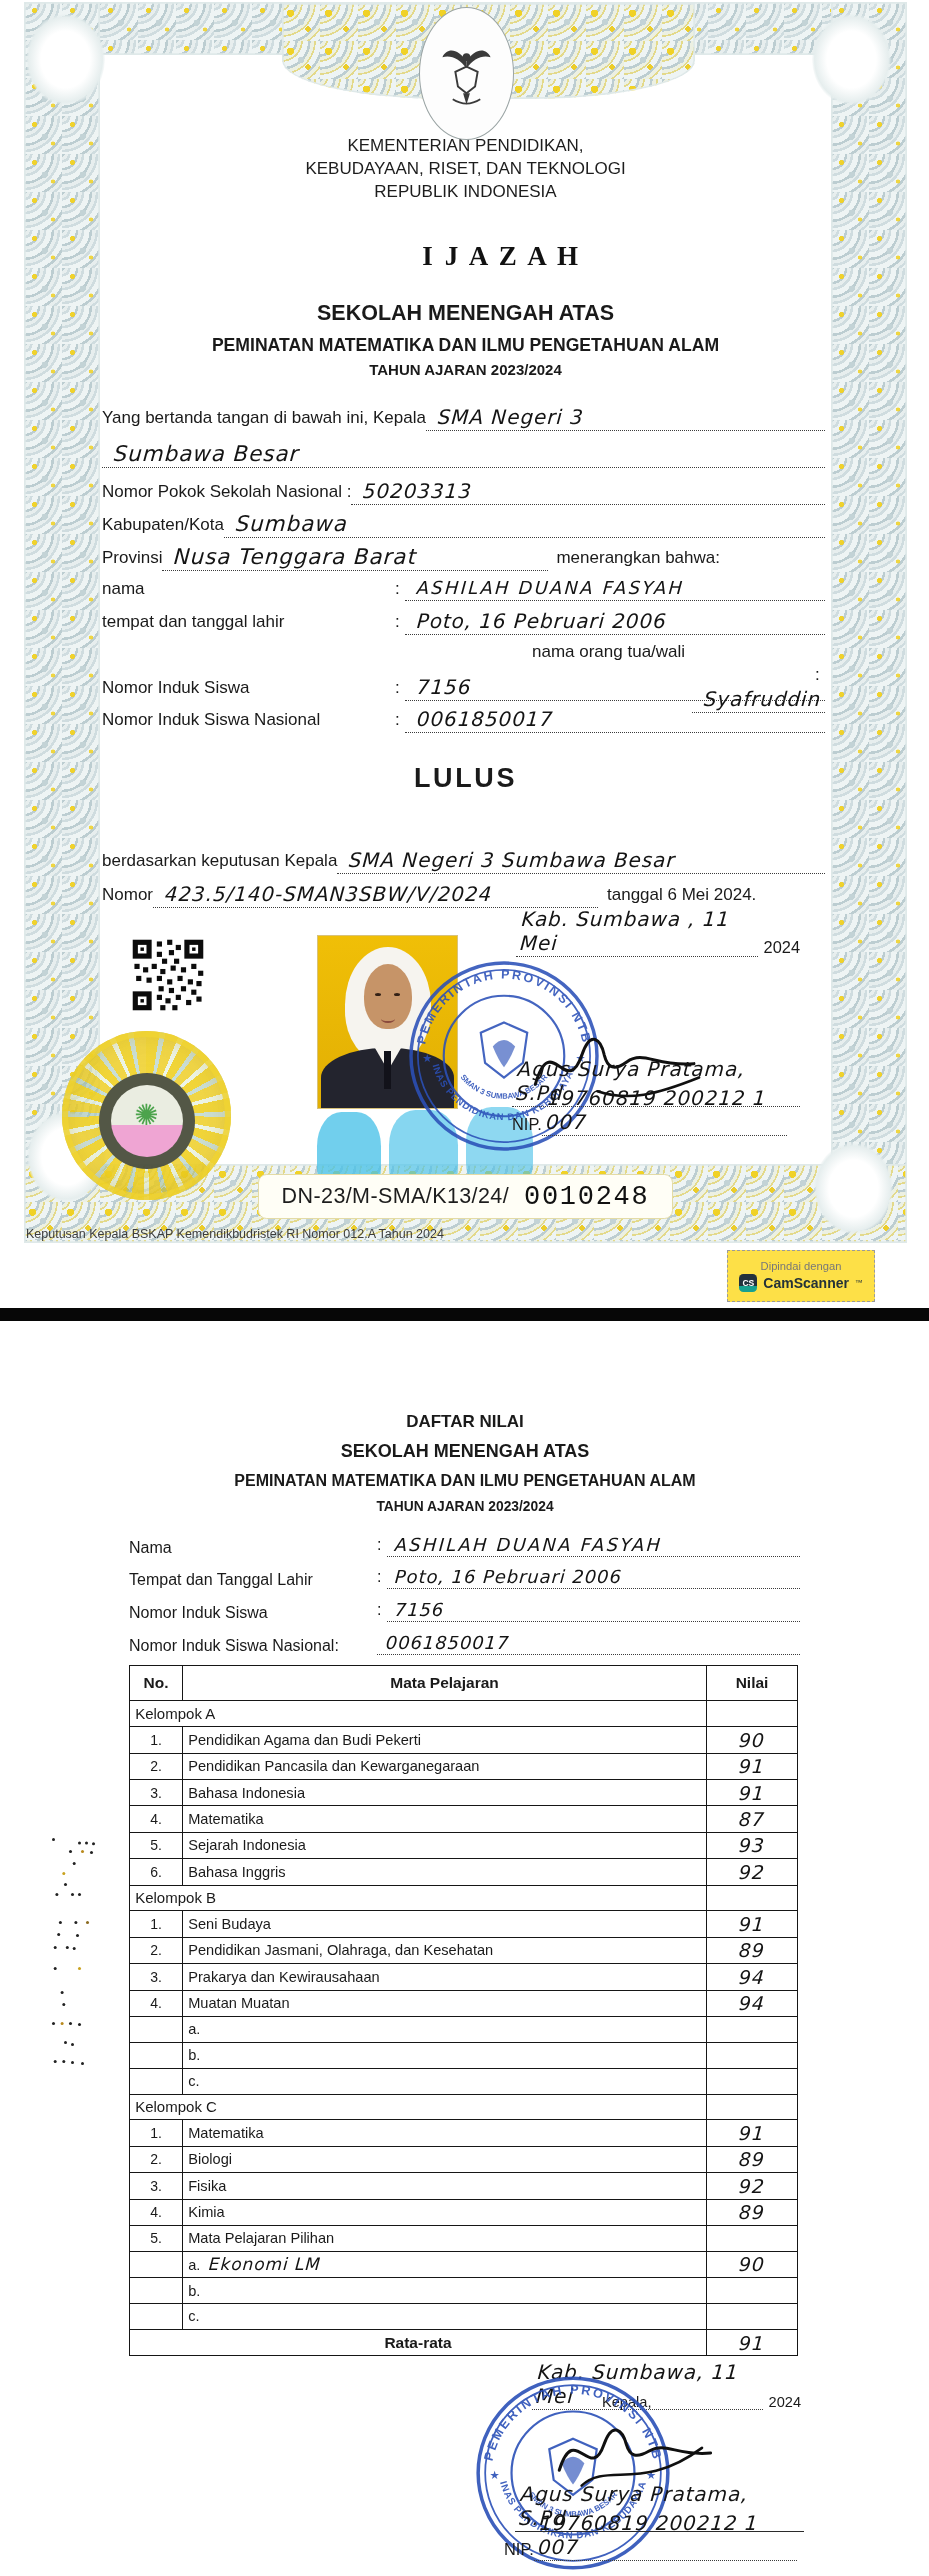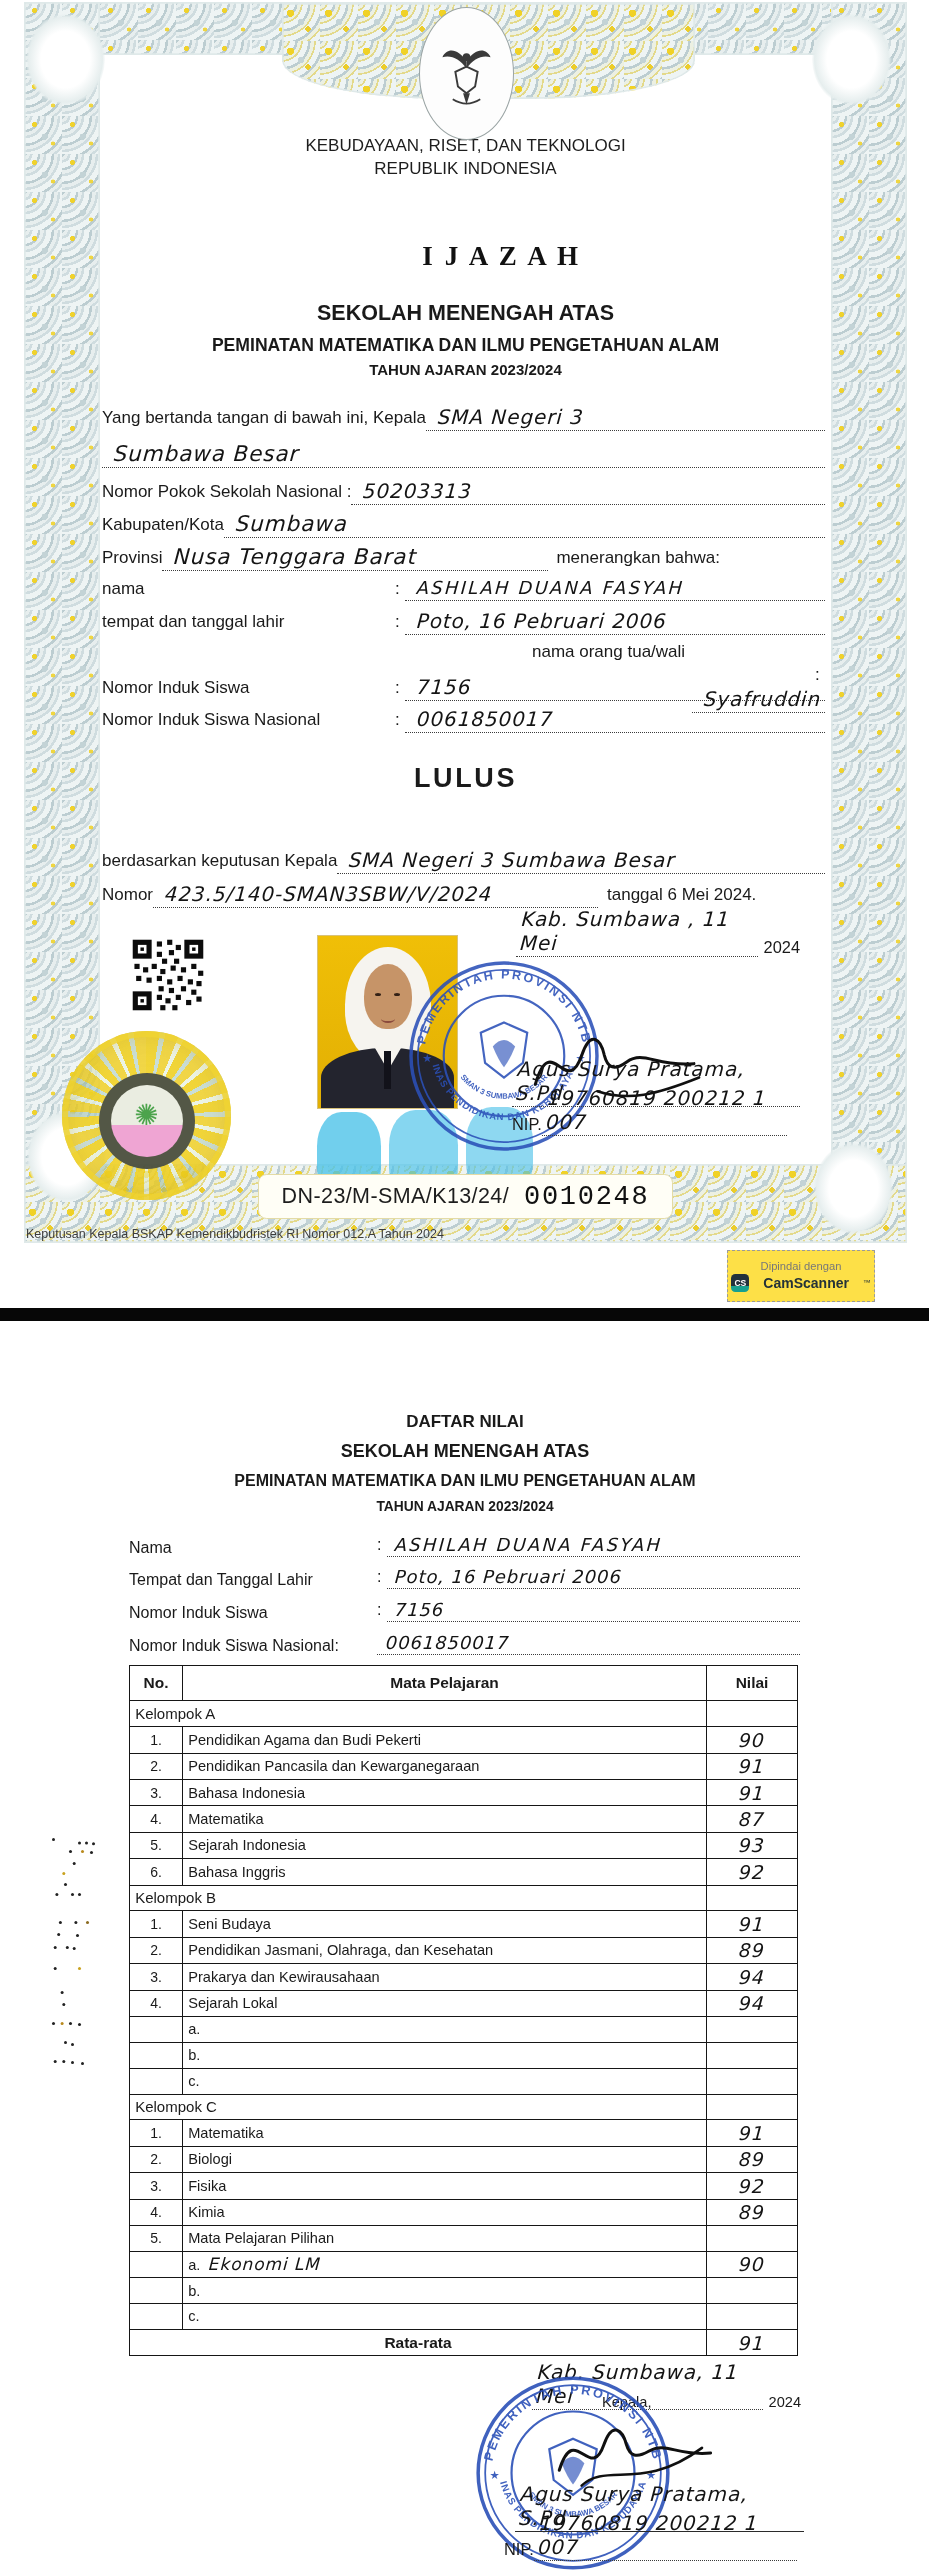--- a/index.html
+++ b/index.html
@@ -85,21 +85,21 @@
 
   .serialband{left:258px;top:1174px;width:413px;height:43px;background:#fffef6;border:0.9px solid #e3dba6;
     border-radius:8.6px;display:flex;align-items:center;justify-content:center;z-index:4;}
   .serial-pre{font-size:21.5px;color:#1d1d1d;letter-spacing:0.4px;}
   .serial-num{font-family:"Liberation Mono",monospace;font-size:27px;color:#111;margin-left:15px;letter-spacing:1.7px;}
   .footnote{left:26px;top:1227px;font-size:12.5px;color:#3c3c3c;}
 
   .csbadge{left:727px;top:1250px;width:146px;height:50px;border:1.3px dashed #9a9a9a;background:#fde047;
     display:flex;flex-direction:column;align-items:center;justify-content:center;gap:1.7px;}
   .cs1{font-size:11.2px;color:#787878;}
-  .csrow{display:flex;align-items:center;gap:14px;}
+  .csrow{display:flex;align-items:center;gap:6px;}
   .cs-ic{width:18px;height:18px;border-radius:4.3px;background:linear-gradient(180deg,#22313c 0 66%, #17a08f 66% 100%);
     color:#fff;font-size:8.6px;font-weight:bold;display:flex;align-items:center;justify-content:center;}
   .cs2{font-size:14px;font-weight:bold;color:#243238;}
   .cstm{font-size:7.7px;color:#243238;vertical-align:top;}
 
   .divider{left:0;top:1308px;width:930px;height:13px;background:#070707;}
 
   
   .p2h1{left:0;top:1412px;width:930px;font-weight:bold;font-size:17px;}
   .p2h2{left:0;top:1441px;width:930px;font-weight:bold;font-size:18px;}
@@ -164,20 +164,21 @@
     <path d="M32 34 C22 18 9 18 4 29 C14 26 24 31 32 42 Z" fill="#3a3a3a"></path>
     <path d="M32 34 C42 18 55 18 60 29 C50 26 40 31 32 42 Z" fill="#3a3a3a"></path>
     <circle cx="32" cy="29" r="4.5" fill="#3a3a3a"></circle>
     <path d="M32 40 L45 46 L42 63 L32 71 L22 63 L19 46 Z" fill="none" stroke="#3a3a3a" stroke-width="2.2"></path>
     <path d="M28 71 L36 71 L32 84 Z" fill="#3a3a3a"></path>
     <path d="M16 78 Q32 88 48 78" stroke="#3a3a3a" stroke-width="2" fill="none"></path>
   </svg>
 </div>
 
 <div class="abs ministry center">
+  <div>KEMENTERIAN PENDIDIKAN,</div>
   <div>KEBUDAYAAN, RISET, DAN TEKNOLOGI</div>
   <div>REPUBLIK INDONESIA</div>
 </div>
 
 <div class="abs ijazah center">I J A Z A H</div>
 <div class="abs lvl center">SEKOLAH MENENGAH ATAS</div>
 <div class="abs prog center">PEMINATAN MATEMATIKA DAN ILMU PENGETAHUAN ALAM</div>
 <div class="abs ta center">TAHUN AJARAN 2023/2024</div>
 
 <div class="frow" style="top:405px;">
@@ -455,21 +456,21 @@
         <td class="c-subj"><span>Pendidikan Jasmani, Olahraga, dan Kesehatan</span><span class="hand hw-subj"></span></td>
         <td class="c-grade"><span class="hand">89</span></td>
       </tr>
     <tr>
         <td class="c-no">3.</td>
         <td class="c-subj"><span>Prakarya dan Kewirausahaan</span><span class="hand hw-subj"></span></td>
         <td class="c-grade"><span class="hand">94</span></td>
       </tr>
     <tr>
         <td class="c-no">4.</td>
-        <td class="c-subj"><span>Sejarah Lokal</span><span class="hand hw-subj"></span></td>
+        <td class="c-subj"><span>Muatan Muatan</span><span class="hand hw-subj"></span></td>
         <td class="c-grade"><span class="hand">94</span></td>
       </tr>
     <tr>
         <td class="c-no"></td>
         <td class="c-subj"><span>a.</span><span class="hand hw-subj"></span></td>
         <td class="c-grade"><span class="hand"></span></td>
       </tr>
     <tr>
         <td class="c-no"></td>
         <td class="c-subj"><span>b.</span><span class="hand hw-subj"></span></td>

